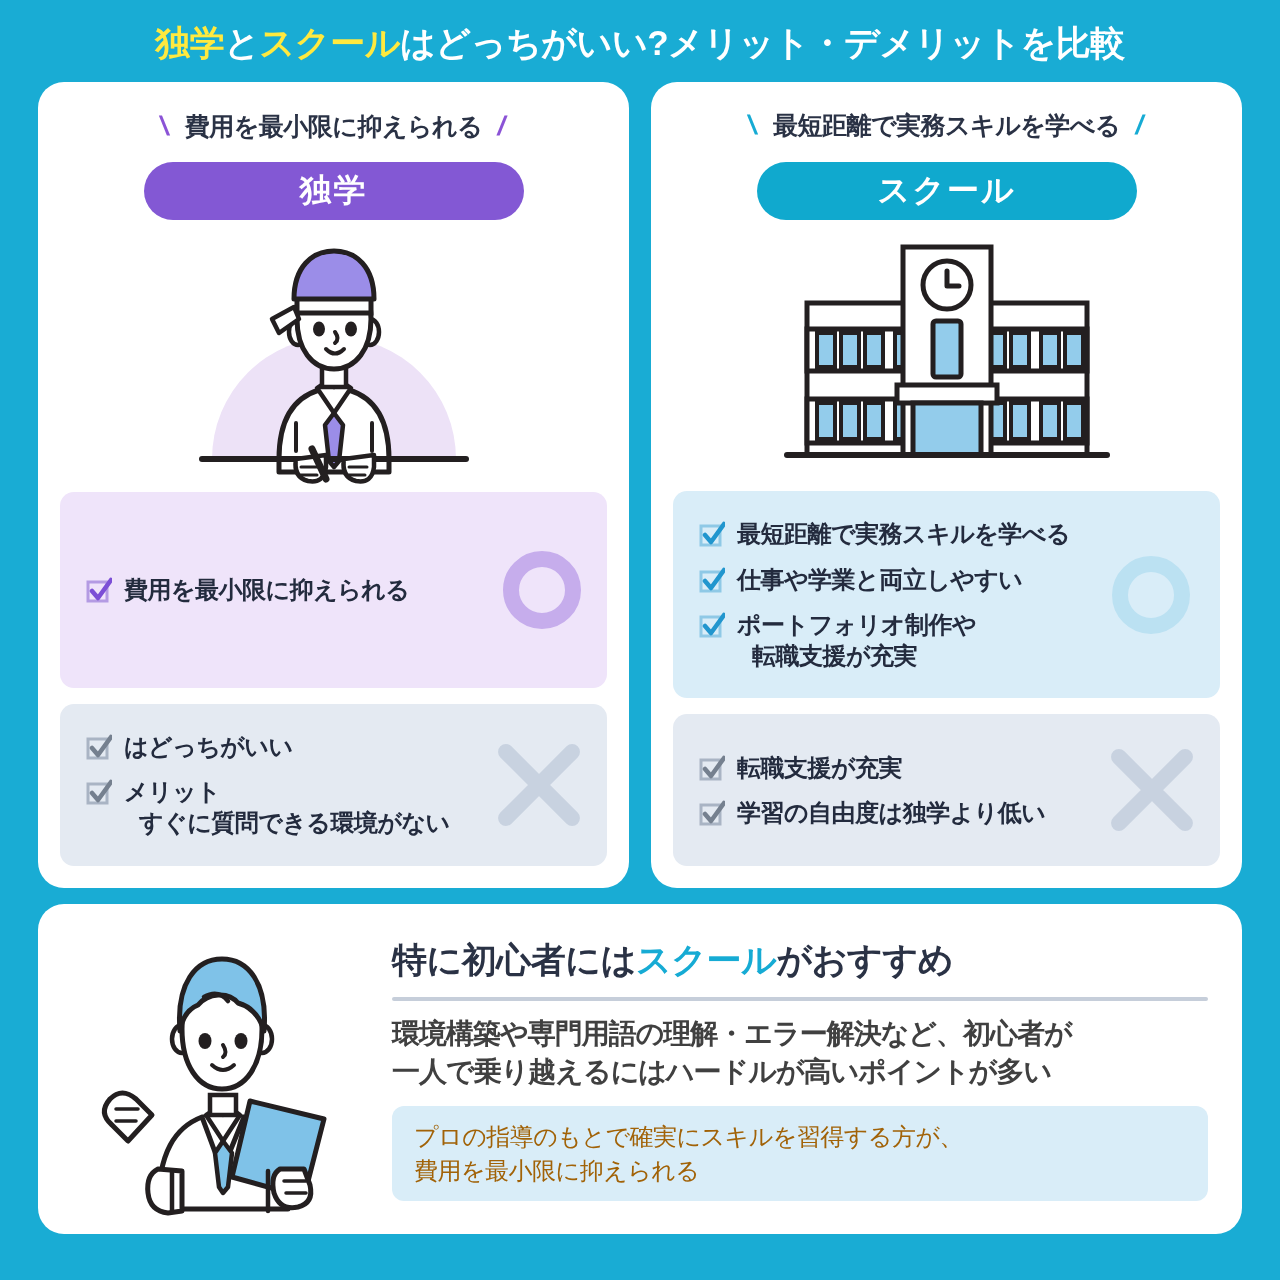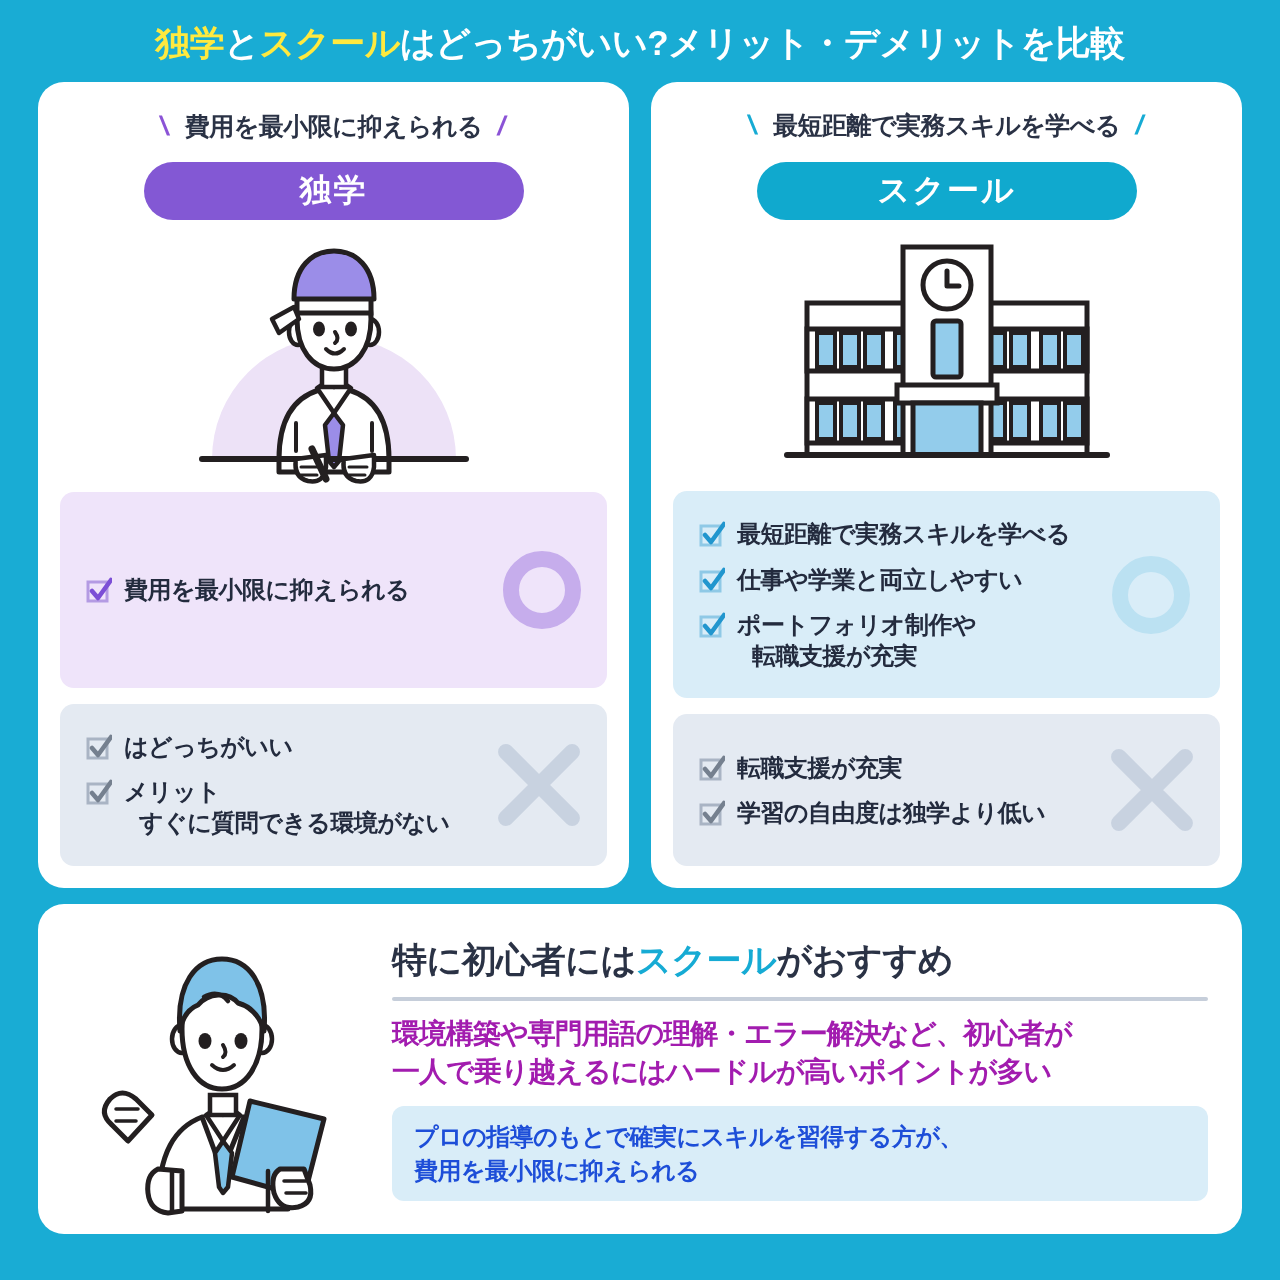--- a/index.html
+++ b/index.html
@@ -118,28 +118,28 @@
     display:flex;align-items:center;gap:10px;
   }
   .bottom-illus{flex:0 0 320px;display:flex;align-items:center;justify-content:center;}
   .bottom-body{flex:1 1 auto;display:flex;flex-direction:column;justify-content:flex-start;}
   .b-head{
     font-size:35px;font-weight:bold;color:#2A3245;letter-spacing:-0.5px;white-space:nowrap;
   }
   .b-head .hl{color:#16ABD4;}
   .b-rule{height:4px;background:#C6CEDA;border-radius:2px;margin:13px 0 14px 0;}
   .b-text{
-    font-size:28px;font-weight:bold;color:#a21caf;line-height:1.38;letter-spacing:-1px;white-space:nowrap;
+    font-size:28px;font-weight:bold;color:#404040;line-height:1.38;letter-spacing:-1px;white-space:nowrap;
   }
   .b-note{
     margin-top:14px;background:#D9EDF8;border-radius:12px;
     padding:14px 22px;
   }
   .b-note .n{
-    font-size:24px;font-weight:bold;color:#1d4ed8;line-height:1.40;letter-spacing:-0.5px;white-space:nowrap;
+    font-size:24px;font-weight:normal;color:#a16207;line-height:1.40;letter-spacing:-0.5px;white-space:nowrap;
   }
 </style>
 </head>
 <body>
 
 <div class="page">
 
   <div class="title-bar">
     <div class="title"><span class="hl">独学</span><span>と</span><span class="hl">スクール</span><span>はどっちがいい?メリット・デメリットを比較</span></div>
   </div>

